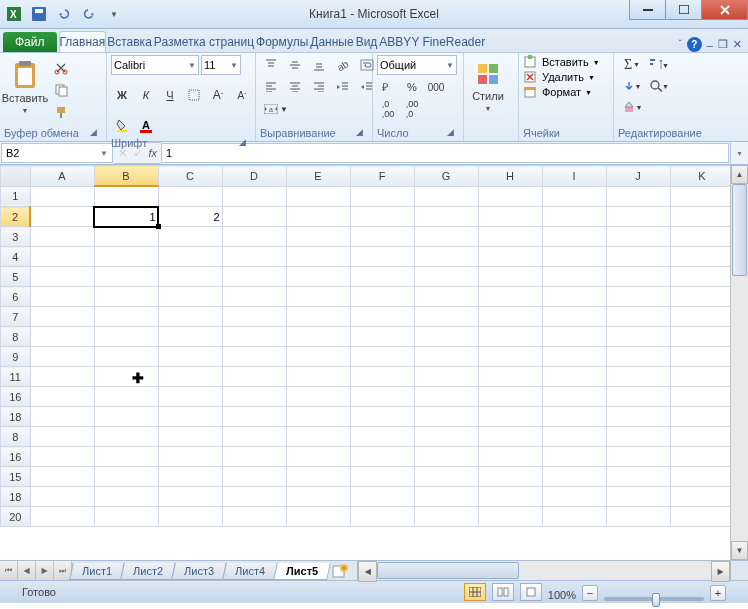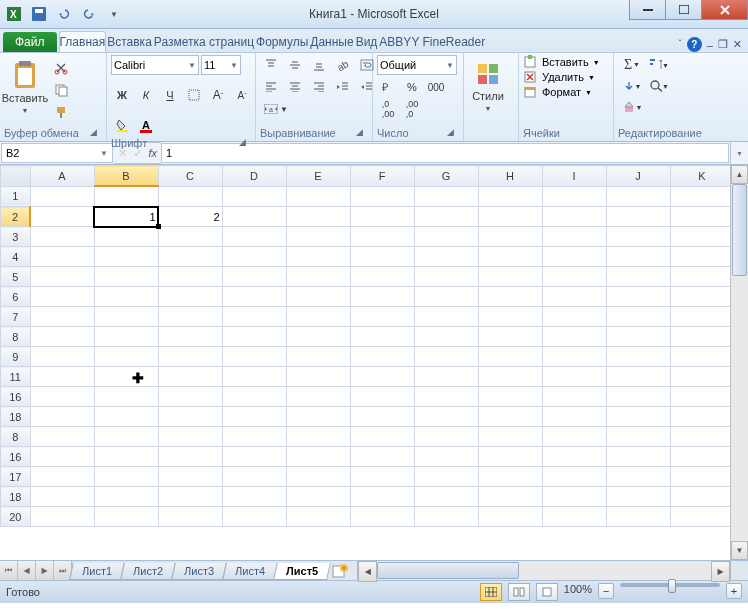--- a/index.html
+++ b/index.html
@@ -64,22 +64,22 @@
 .stab{padding:2px 10px;font-size:11px;background:linear-gradient(#eef2f7,#d7e0ea);border:1px solid #9fb2c8;border-top:none;margin-left:-1px;transform:skewX(-12deg)}
 .stab span{display:inline-block;transform:skewX(12deg);color:#3b5a82}
 .stab.active{background:#fff;font-weight:bold}
 .stab.active span{color:#000}
 .newsheet{width:22px;display:flex;align-items:center;justify-content:center}
 .hscroll{flex:1;display:flex;margin-left:6px;border-left:1px solid #b5b5b5}
 .hscroll .sb-btn{width:17px;height:100%}
 .hscroll .sb-track{flex:1;background:#e9e9e9;position:relative}
 .sb-thumb-h{position:absolute;top:1px;bottom:1px;left:0;width:140px;background:linear-gradient(#e8eef6,#c9d7e8);border:1px solid #97aecb;border-radius:2px}
 
-.status{height:22px;background:linear-gradient(#dce7f3,#c5d6e9);border-top:1px solid #a9bed6;display:flex;align-items:center;padding:0 6px;font-size:11px;color:#3b3b3b}
-.status .right{margin-left:auto;display:flex;align-items:flex-start;gap:6px}
+.status{height:22px;background:linear-gradient(#dce7f3,#c5d6e9);border-top:1px solid #a9bed6;display:flex;align-items:center;padding:0 22px;font-size:11px;color:#3b3b3b}
+.status .right{margin-left:auto;display:flex;align-items:flex-end;gap:6px}
 .viewbtn{width:20px;height:16px;border:1px solid #9fb2c8;background:linear-gradient(#fefefe,#dde6ef);display:flex;align-items:center;justify-content:center}
 .viewbtn.active{background:linear-gradient(#fdeeb3,#f9d77f);border-color:#d89b2a}
 .zoom-slider{width:100px;height:4px;background:#9fb2c8;position:relative;border-radius:2px}
 .zoom-slider .zk{position:absolute;top:-4px;left:48px;width:6px;height:12px;background:linear-gradient(#fefefe,#c9d7e8);border:1px solid #7d94b0;border-radius:2px}
 .zm-btn{width:14px;height:14px;border:1px solid #9fb2c8;background:linear-gradient(#fefefe,#dde6ef);display:flex;align-items:center;justify-content:center;font-size:11px;border-radius:2px}
 
 .cursor-plus{position:absolute;left:132px;top:205px;font-size:14px;color:#000;pointer-events:none;font-weight:bold}
 svg{display:block}
 </style>
 </head>
@@ -660,21 +660,21 @@
             <td></td>
             <td></td>
             <td></td>
             <td></td>
             <td></td>
             <td></td>
             <td></td>
             <td></td>
           </tr>
           <tr>
-            <th class="rowh">17</th>
+            <th class="rowh">15</th>
             <td></td>
             <td></td>
             <td></td>
             <td></td>
             <td></td>
             <td></td>
             <td></td>
             <td></td>
             <td></td>
             <td></td>

